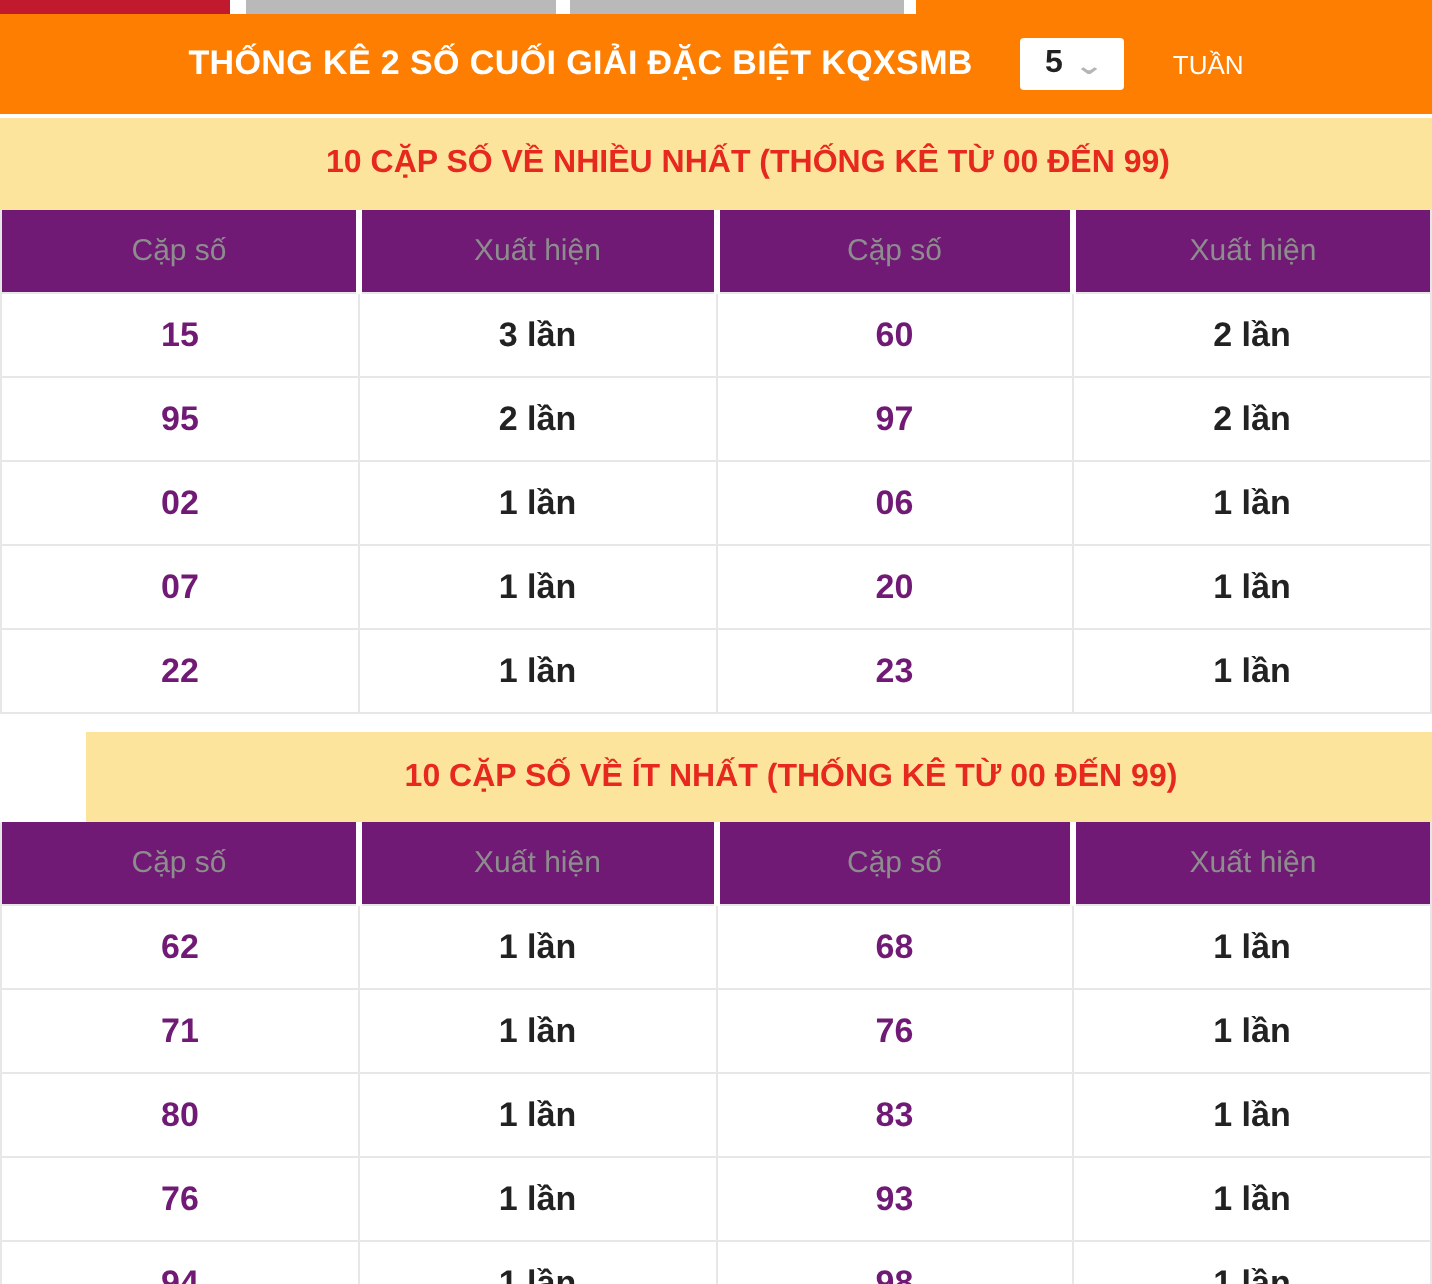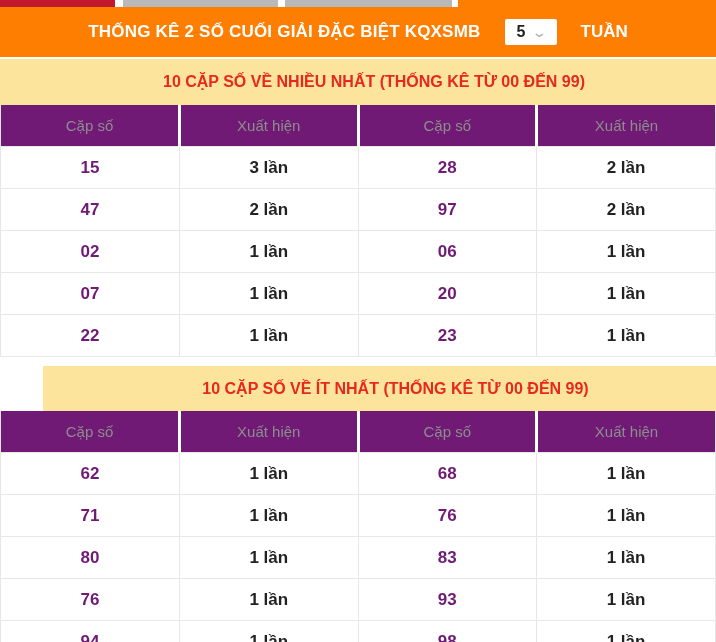--- a/index.html
+++ b/index.html
@@ -14,21 +14,21 @@
   .tabstrip .seg-gray2{width:167px;background:#b9b9b9;}
   .tabstrip .gap3{width:6px;background:#fff;}
   .tabstrip .seg-orange{flex:1;background:#fd7e01;}
 
   
   .main-header{height:50px;background:#fd7e01;display:flex;align-items:center;justify-content:center;gap:24px;}
   .main-header .title{color:#fff;font-weight:bold;font-size:17px;letter-spacing:.2px;}
   .weeks-select{background:#fff;width:52px;height:26px;border-radius:2px;display:flex;align-items:center;justify-content:center;gap:8px;cursor:pointer;}
   .weeks-select .val{font-weight:bold;font-size:16px;color:#222;}
   .weeks-select .chev{color:#b5b5b5;font-size:13px;font-weight:bold;line-height:1;transform:scaleX(1.4);}
-  .main-header .suffix{color:#fff;font-weight:bold;font-size:17px;}
+  .main-header .suffix{color:#fff;font-weight:normal;font-size:13px;}
 
   .gap-sm{height:2px;background:#fff;}
   .gap-md{height:9px;background:#fff;}
 
   
   .section-banner{height:46px;background:#fde49c;display:flex;align-items:center;justify-content:center;padding-left:32px;}
   .section-banner.second{height:45px;margin-left:43px;}
   .section-banner span{color:#e6281e;font-weight:bold;font-size:16px;}
 
   
@@ -75,25 +75,25 @@
           <th>Cặp số</th>
           <th>Xuất hiện</th>
           <th>Cặp số</th>
           <th>Xuất hiện</th>
         </tr>
     </thead>
     <tbody>
         <tr>
           <td class="num">15</td>
           <td class="cnt">3 lần</td>
-          <td class="num">28</td>
+          <td class="num">60</td>
           <td class="cnt">2 lần</td>
         </tr>
         <tr>
-          <td class="num">47</td>
+          <td class="num">95</td>
           <td class="cnt">2 lần</td>
           <td class="num">97</td>
           <td class="cnt">2 lần</td>
         </tr>
         <tr>
           <td class="num">02</td>
           <td class="cnt">1 lần</td>
           <td class="num">06</td>
           <td class="cnt">1 lần</td>
         </tr>

